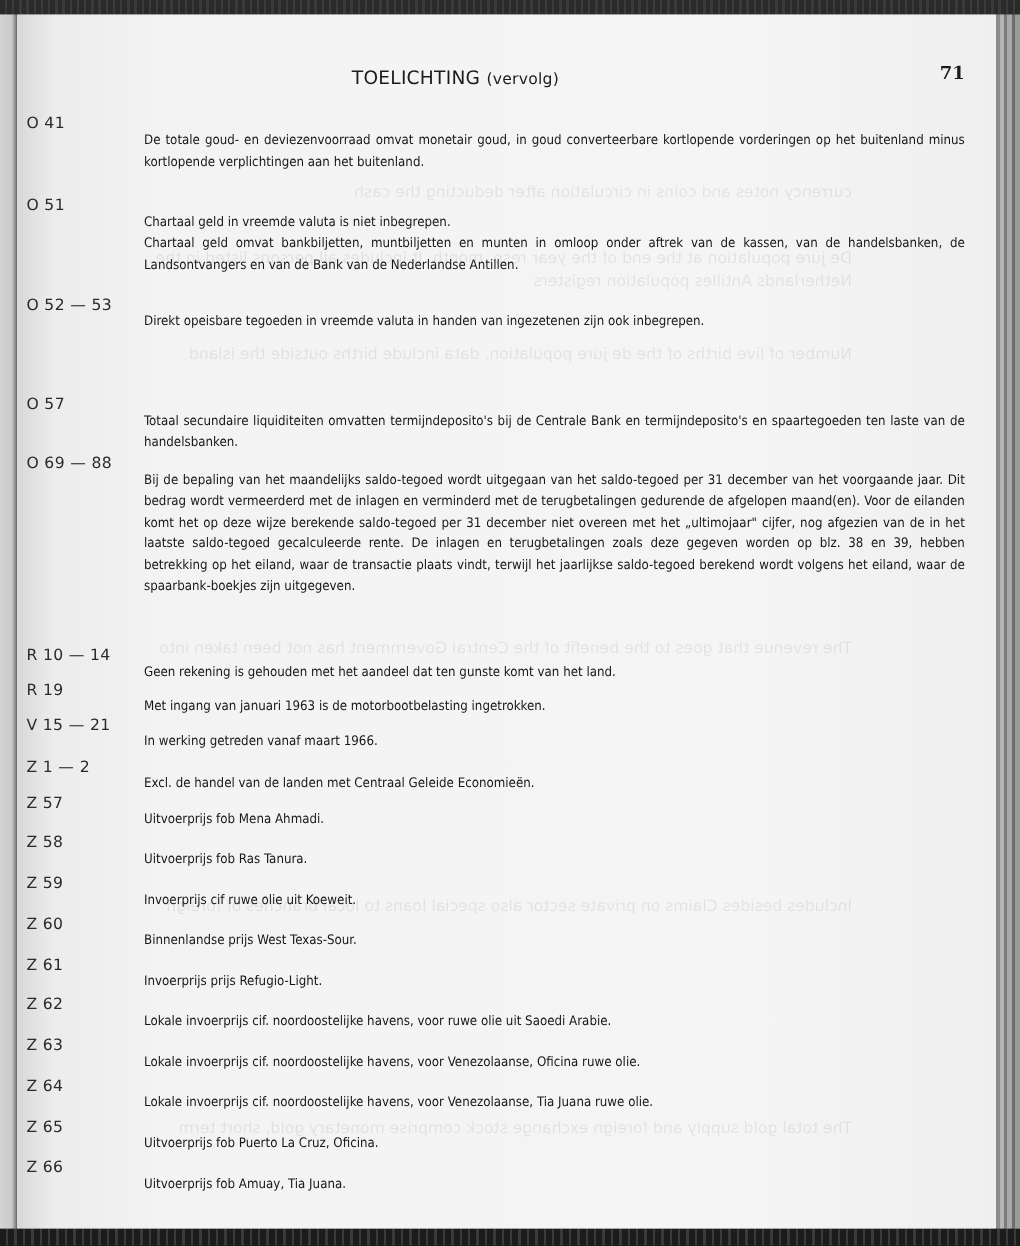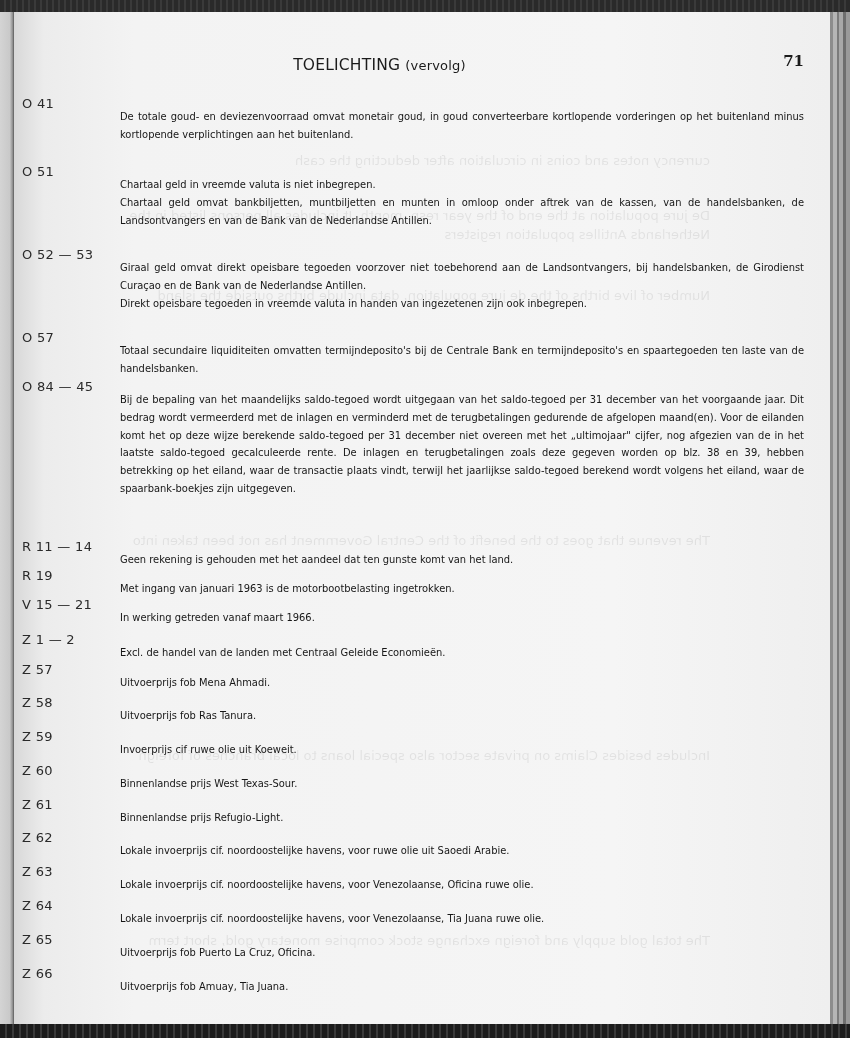--- a/index.html
+++ b/index.html
@@ -91,38 +91,37 @@
       <div class="entry" style="top: 152px;">
         <span class="code">O 51</span>
         <div class="text">
           <p>Chartaal geld in vreemde valuta is niet inbegrepen.</p>
           <p>Chartaal geld omvat bankbiljetten, muntbiljetten en munten in omloop onder aftrek van de kassen, van de handelsbanken, de Landsontvangers en van de Bank van de Nederlandse Antillen.</p>
         </div>
       </div>
       <div class="entry" style="top: 235px;">
         <span class="code">O 52 — 53</span>
         <div class="text">
-          <p>Giraal geld omvat direkt opeisbare tegoeden voorzover niet toebehorend aan de Landsontvangers, bij handelsbanken, de Girodienst Curaçao en de Bank van de Nederlandse Antillen.</p>
           <p>Direkt opeisbare tegoeden in vreemde valuta in handen van ingezetenen zijn ook inbegrepen.</p>
         </div>
       </div>
       <div class="entry" style="top: 318px;">
         <span class="code">O 57</span>
         <div class="text">
           <p>Totaal secundaire liquiditeiten omvatten termijndeposito's bij de Centrale Bank en termijndeposito's en spaartegoeden ten laste van de handelsbanken.</p>
         </div>
       </div>
       <div class="entry" style="top: 367px;">
-        <span class="code">O 84 — 45</span>
+        <span class="code">O 69 — 88</span>
         <div class="text">
           <p>Bij de bepaling van het maandelijks saldo-tegoed wordt uitgegaan van het saldo-tegoed per 31 december van het voorgaande jaar. Dit bedrag wordt vermeerderd met de inlagen en verminderd met de terugbetalingen gedurende de afgelopen maand(en). Voor de eilanden komt het op deze wijze berekende saldo-tegoed per 31 december niet overeen met het „ultimojaar" cijfer, nog afgezien van de in het laatste saldo-tegoed gecalculeerde rente. De inlagen en terugbetalingen zoals deze gegeven worden op blz. 38 en 39, hebben betrekking op het eiland, waar de transactie plaats vindt, terwijl het jaarlijkse saldo-tegoed berekend wordt volgens het eiland, waar de spaarbank-boekjes zijn uitgegeven.</p>
         </div>
       </div>
       <div class="entry" style="top: 527px;">
-        <span class="code">R 11 — 14</span>
+        <span class="code">R 10 — 14</span>
         <div class="text">
           <p>Geen rekening is gehouden met het aandeel dat ten gunste komt van het land.</p>
         </div>
       </div>
       <div class="entry" style="top: 556px;">
         <span class="code">R 19</span>
         <div class="text">
           <p>Met ingang van januari 1963 is de motorbootbelasting ingetrokken.</p>
         </div>
       </div>
@@ -158,21 +157,21 @@
       </div>
       <div class="entry" style="top: 751px;">
         <span class="code">Z 60</span>
         <div class="text">
           <p>Binnenlandse prijs West Texas-Sour.</p>
         </div>
       </div>
       <div class="entry" style="top: 785px;">
         <span class="code">Z 61</span>
         <div class="text">
-          <p>Binnenlandse prijs Refugio-Light.</p>
+          <p>Invoerprijs prijs Refugio-Light.</p>
         </div>
       </div>
       <div class="entry" style="top: 818px;">
         <span class="code">Z 62</span>
         <div class="text">
           <p>Lokale invoerprijs cif. noordoostelijke havens, voor ruwe olie uit Saoedi Arabie.</p>
         </div>
       </div>
       <div class="entry" style="top: 852px;">
         <span class="code">Z 63</span>

